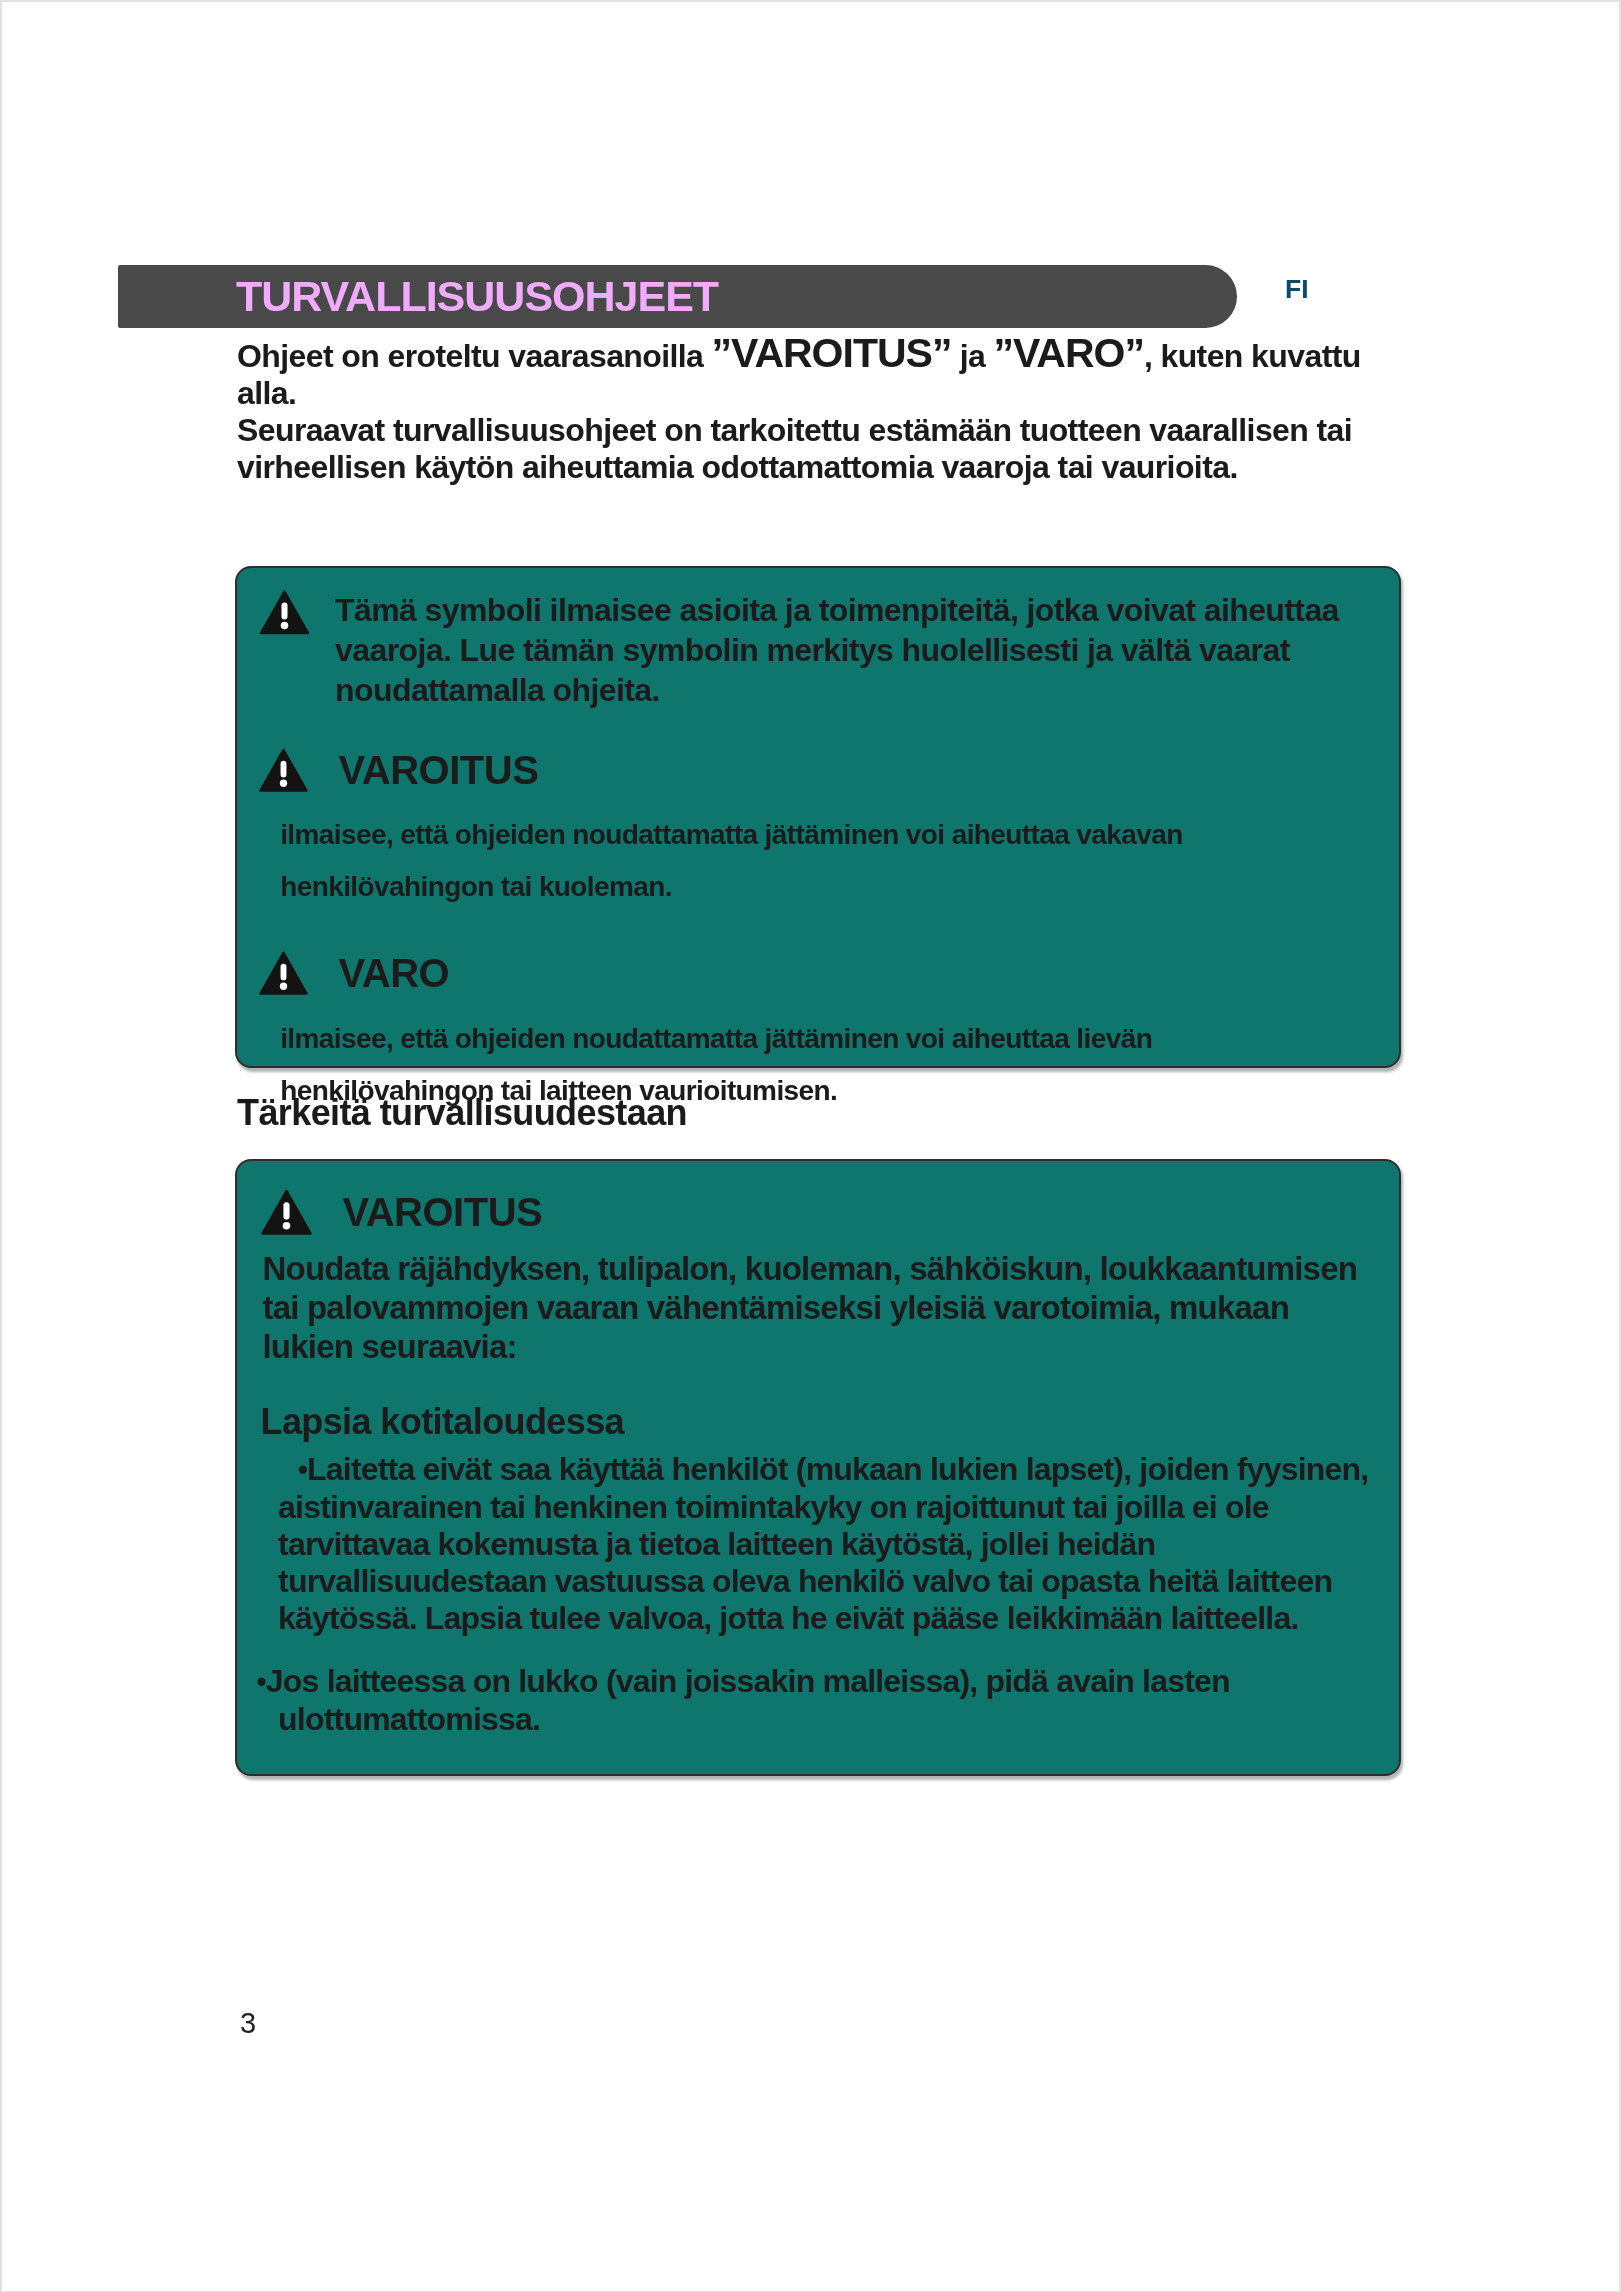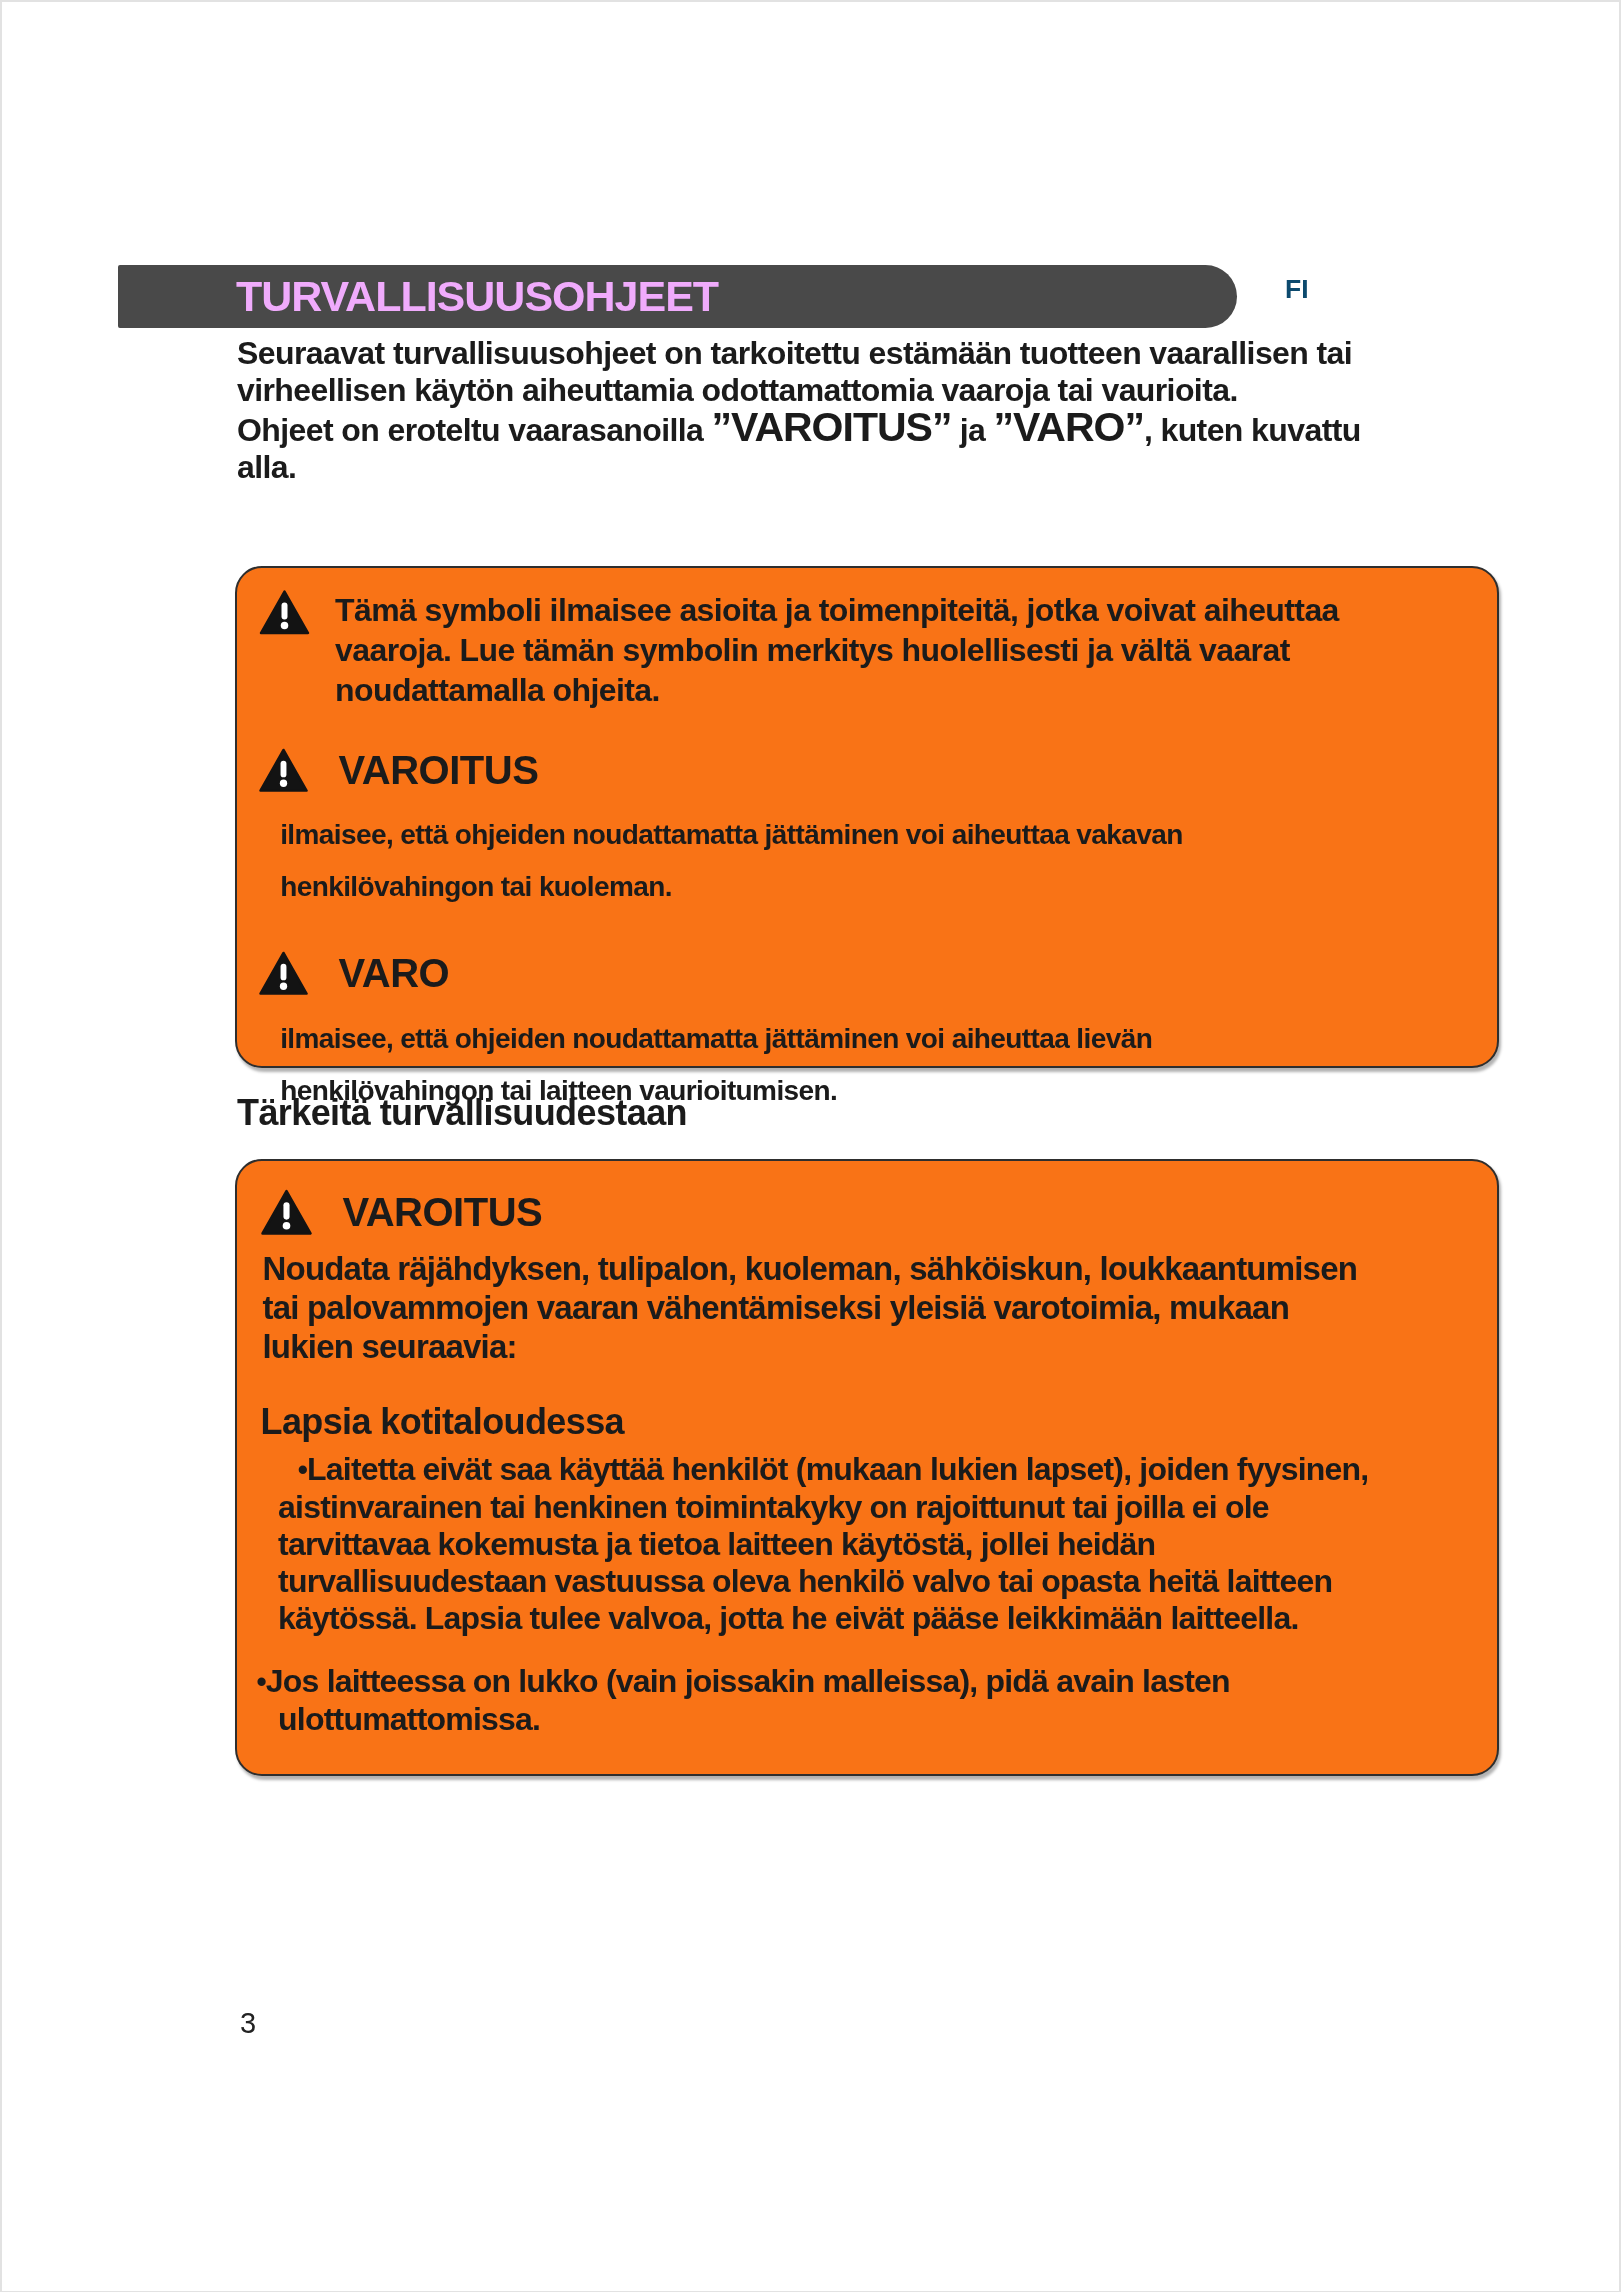--- a/index.html
+++ b/index.html
@@ -58,25 +58,25 @@
   .intro p { margin: 0; }
   .warn-word {
     font-size: 41px;
     letter-spacing: -1px;
   }
 
   
   .rbox {
     position: absolute;
     left: 233px;
-    width: 1264px;
+    width: 1166px;
     box-sizing: border-box;
     border: 2.9px solid #2e2e2e;
-    border-radius: 27px;
-    background: #f97316;
+    border-radius: 16px;
+    background: #0f766e;
     box-shadow: 2px 3.9px 2.9px rgba(0,0,0,0.30);
   }
   .box-definitions { top: 564px; height: 502px; padding: 21.6px 27.4px 0 21.6px; }
   .box-warning    { top: 1157px; height: 617px; padding: 27.4px 27.4px 0 23.5px; }
 
   .icon-row {
     display: flex;
     align-items: flex-start;
   }
   .tri-icon { flex: 0 0 auto; }
@@ -158,22 +158,22 @@
 <body>
 
 <div class="page">
 
   <div class="header-bar">
     <div class="title">TURVALLISUUSOHJEET</div>
   </div>
   <div class="lang-badge">FI</div>
 
   <div class="intro">
+    <p><span>Ohjeet on eroteltu vaarasanoilla </span><span class="warn-word">”VAROITUS”</span><span> ja </span><span class="warn-word">”VARO”</span><span>, kuten kuvattu alla.</span></p>
     <p>Seuraavat turvallisuusohjeet on tarkoitettu estämään tuotteen vaarallisen tai virheellisen käytön aiheuttamia odottamattomia vaaroja tai vaurioita.</p>
-    <p><span>Ohjeet on eroteltu vaarasanoilla </span><span class="warn-word">”VAROITUS”</span><span> ja </span><span class="warn-word">”VARO”</span><span>, kuten kuvattu alla.</span></p>
   </div>
 
   <div class="rbox box-definitions">
     <div class="icon-row">
       <svg class="tri-icon" width="51" height="45" viewBox="0 0 100 90" aria-hidden="true">
         <path d="M50 3 L97 86 L3 86 Z" fill="#131313" stroke="#131313" stroke-width="5" stroke-linejoin="round"></path>
         <rect x="44" y="25" width="12" height="34" rx="6" fill="#ffffff"></rect>
         <circle cx="50" cy="71" r="7.5" fill="#ffffff"></circle>
       </svg>
       <div class="symbol-note">Tämä symboli ilmaisee asioita ja toimenpiteitä, jotka voivat aiheuttaa vaaroja. Lue tämän symbolin merkitys huolellisesti ja vältä vaarat noudattamalla ohjeita.</div>

